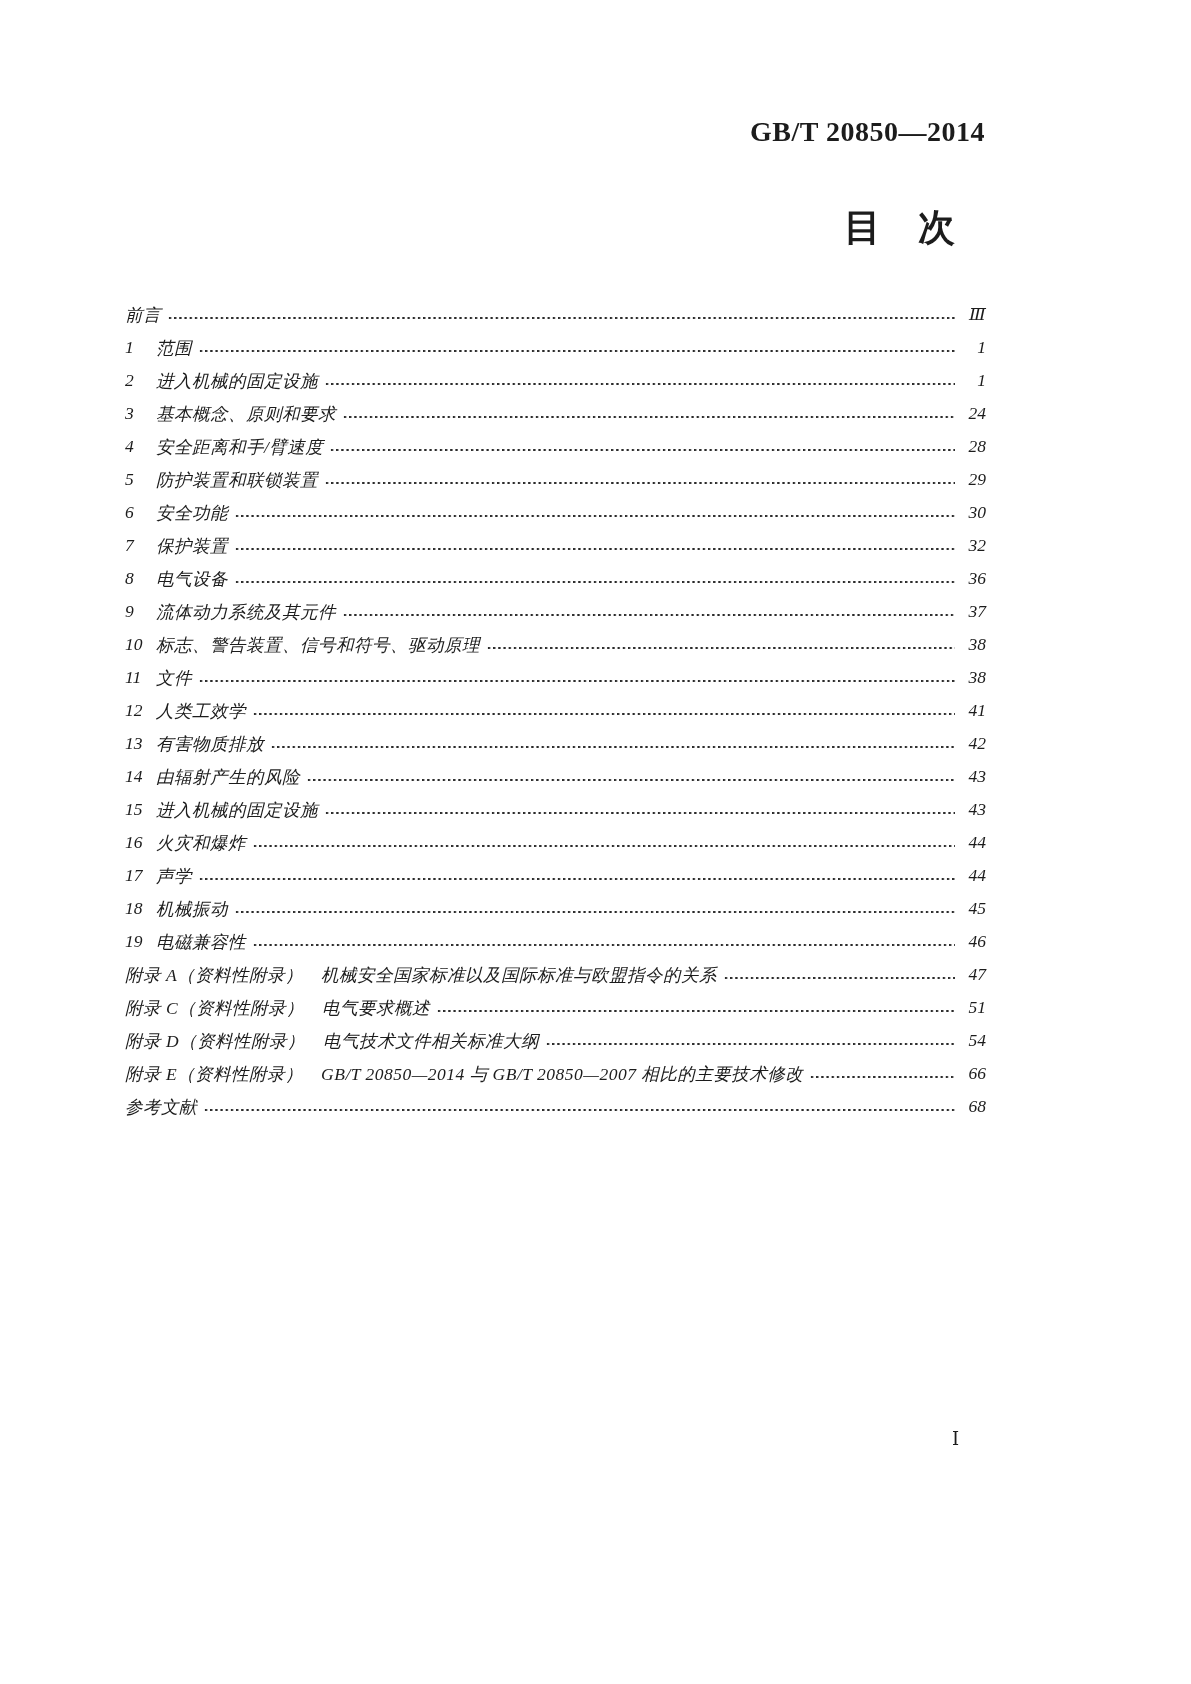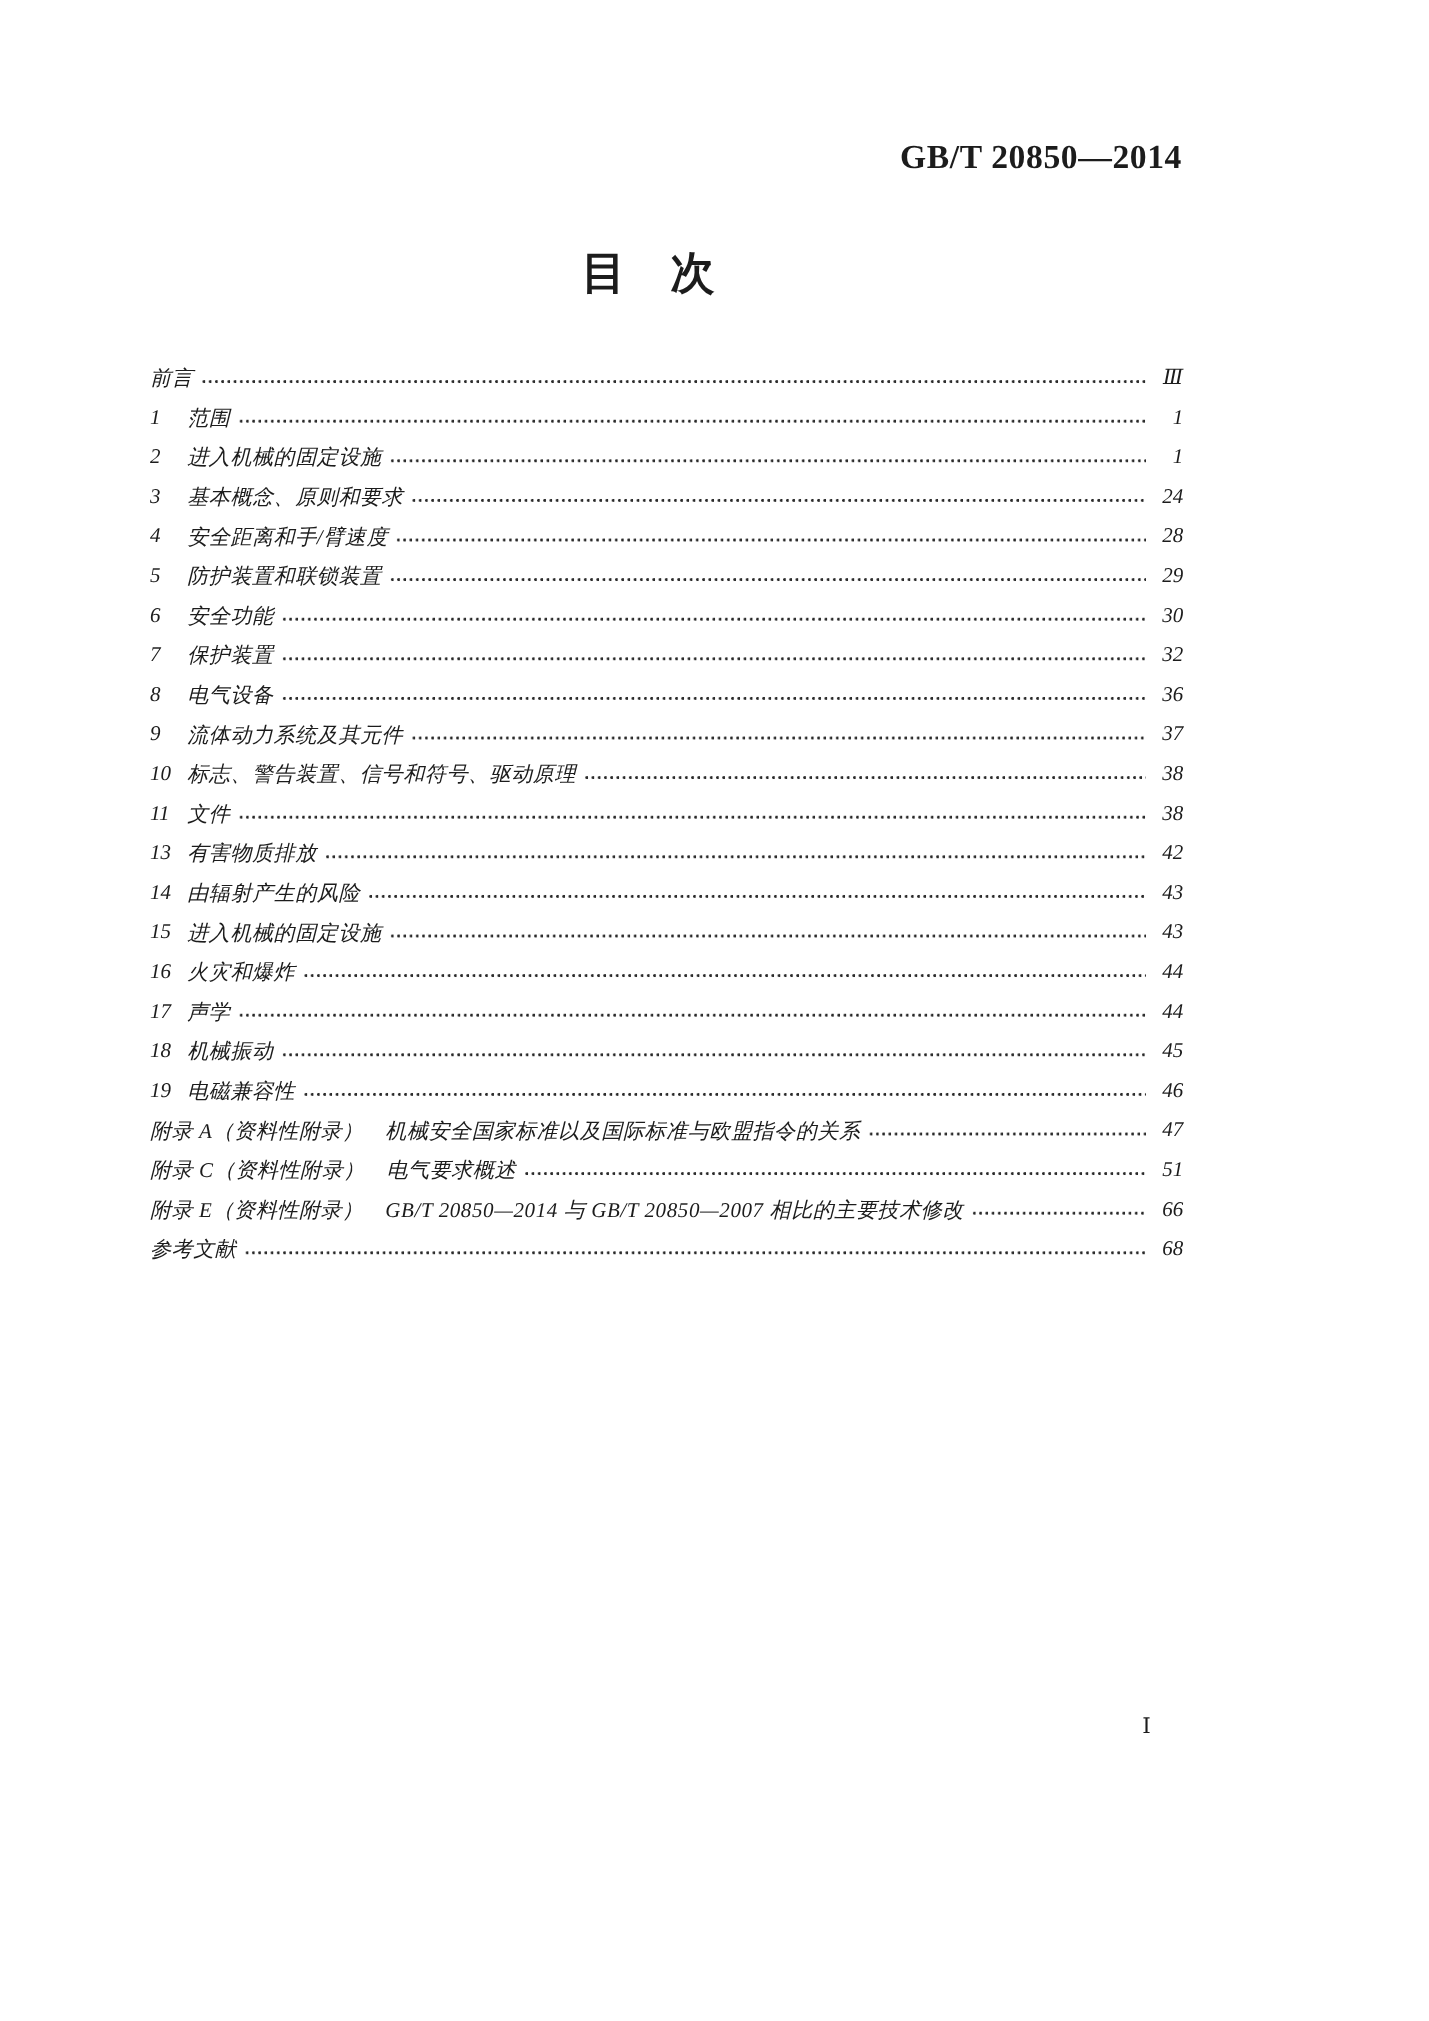--- a/index.html
+++ b/index.html
@@ -20,21 +20,21 @@
     right: 206px;
     font-weight: bold;
     font-size: 28px;
     letter-spacing: 0.5px;
   }
   .page-title {
     position: absolute;
     top: 203px;
     left: 125px;
     width: 830px;
-    text-align: center;
+    text-align: right;
     font-size: 37px;
     font-weight: bold;
   }
   .toc {
     position: absolute;
     top: 298px;
     left: 125px;
     width: 861px;
   }
   .toc-row {
@@ -166,20 +166,26 @@
     <span class="page-num">38</span>
   </div>
 
   <div class="toc-row">
     <span class="num">11</span>
     <span class="label">文件</span>
     <span class="leader"></span>
     <span class="page-num">38</span>
   </div>
 
+  <div class="toc-row">
+    <span class="num">12</span>
+    <span class="label">人类工效学</span>
+    <span class="leader"></span>
+    <span class="page-num">41</span>
+  </div>
 
   <div class="toc-row">
     <span class="num">13</span>
     <span class="label">有害物质排放</span>
     <span class="leader"></span>
     <span class="page-num">42</span>
   </div>
 
   <div class="toc-row">
     <span class="num">14</span>
@@ -231,20 +237,26 @@
   </div>
 
 
   <div class="toc-row">
 
     <span class="label">附录 C（资料性附录）　电气要求概述</span>
     <span class="leader"></span>
     <span class="page-num">51</span>
   </div>
 
+  <div class="toc-row">
+
+    <span class="label">附录 D（资料性附录）　电气技术文件相关标准大纲</span>
+    <span class="leader"></span>
+    <span class="page-num">54</span>
+  </div>
 
   <div class="toc-row">
 
     <span class="label">附录 E（资料性附录）　GB/T 20850—2014 与 GB/T 20850—2007 相比的主要技术修改</span>
     <span class="leader"></span>
     <span class="page-num">66</span>
   </div>
 
   <div class="toc-row">
 

